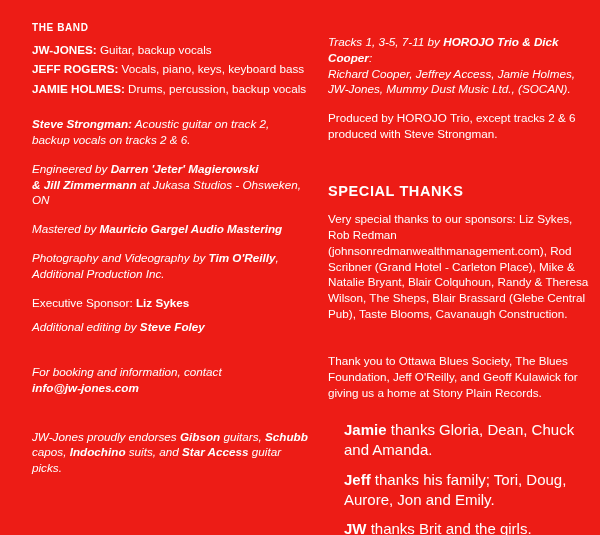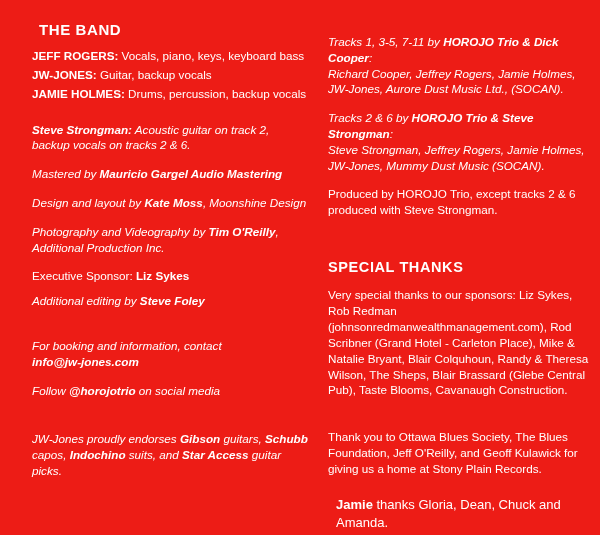--- a/index.html
+++ b/index.html
@@ -29,23 +29,23 @@
   .col-left {
     width: 278px;
     flex: 0 0 278px;
   }
   .col-right {
     width: 262px;
     flex: 0 0 262px;
   }
   .section-head {
     font-weight: bold;
-    font-size: 15px;
+    font-size: 10px;
     letter-spacing: 0.6px;
-    margin: 0 0 9px 7px;
+    margin: 0 0 9px 0;
     line-height: 1.1;
   }
   .blk {
     font-size: 11.7px;
     line-height: 1.35;
     margin: 0 0 9px 0;
   }
   .gap-md {
     margin-bottom: 13px;
     font-style: italic;
@@ -73,60 +73,61 @@
     font-size: 14.5px;
     letter-spacing: 0.6px;
     margin: 16px 0 7px 0;
   }
   .para {
     font-size: 11.7px;
     line-height: 1.36;
     margin: 12px 0 11px 0;
   }
   .thanks-line {
-    font-size: 13px;
+    font-size: 15px;
     line-height: 1.36;
-    margin: 0 0 9px 8px;
+    margin: 0 0 9px 16px;
   }
 </style>
 </head>
 <body>
 
 <div class="page">
   <div class="cols">
 
     <div class="col-left">
 
       <div class="section-head">THE BAND</div>
 
       <div class="member">
+        <span class="nm">JW-JONES:</span><span> Guitar, backup vocals</span>
+      </div>
+      <div class="member">
         <span class="nm">JEFF ROGERS:</span><span> Vocals, piano, keys, keyboard bass</span>
-      </div>
-      <div class="member">
-        <span class="nm">JW-JONES:</span><span> Guitar, backup vocals</span>
       </div>
       <div class="member">
         <span class="nm">JAMIE HOLMES:</span><span> Drums, percussion, backup vocals</span>
       </div>
 
       <div class="spacer-16"></div>
 
       <div class="blk gap-md">
         <span class="b">Steve Strongman:</span><span> Acoustic guitar on track 2,</span><br>
         <span>backup vocals on tracks 2 &amp; 6.</span>
       </div>
 
+      <div class="blk gap-md">
+        <span>Engineered by </span><span class="b">Darren 'Jeter' Magierowski</span><br>
+        <span class="b">&amp; Jill Zimmermann</span><span> at Jukasa Studios - Ohsweken, ON</span>
+      </div>
 
       <div class="blk gap-md">
         <span>Mastered by </span><span class="b">Mauricio Gargel Audio Mastering</span>
       </div>
 
-      <div class="blk gap-md">
-        <span>Design and layout by </span><span class="b">Kate Moss</span><span>, Moonshine Design</span>
-      </div>
 
       <div class="blk gap-md">
         <span>Photography and Videography by </span><span class="b">Tim O'Reilly</span><span>,</span><br>
         <span>Additional Production Inc.</span>
       </div>
 
       <div class="blk">
         <span>Executive Sponsor: </span><span class="b">Liz Sykes</span>
       </div>
 
@@ -134,47 +135,40 @@
         <span>Additional editing by </span><span class="b">Steve Foley</span>
       </div>
 
       <div class="spacer-16"></div>
 
       <div class="blk gap-md">
         <span>For booking and information, contact</span><br>
         <span class="link">info@jw-jones.com</span>
       </div>
 
-      <div class="blk gap-md">
-        <span>Follow </span><span class="b">@horojotrio</span><span> on social media</span>
-      </div>
 
 
       <div class="spacer-20"></div>
 
       <div class="blk gap-md">
         <span>JW-Jones proudly endorses </span><span class="b">Gibson</span><span> guitars, </span><span class="b">Schubb</span><br>
         <span>capos, </span><span class="b">Indochino</span><span> suits, and </span><span class="b">Star Access</span><span> guitar picks.</span>
       </div>
 
     </div>
 
     <div class="col-right">
 
       <div class="spacer-12"></div>
 
       <div class="blk gap-md">
         <span>Tracks 1, 3-5, 7-11 by </span><span class="b">HOROJO Trio &amp; Dick Cooper</span><span>:</span><br>
-        <span>Richard Cooper, Jeffrey Rogers, Jamie Holmes, JW-Jones, Aurore Dust Music Ltd., (SOCAN).</span>
-      </div>
-
-      <div class="blk gap-md">
-        <span>Tracks 2 &amp; 6 by </span><span class="b">HOROJO Trio &amp; Steve Strongman</span><span>:</span><br>
-        <span>Steve Strongman, Jeffrey Rogers, Jamie Holmes, JW-Jones, Mummy Dust Music (SOCAN).</span>
-      </div>
+        <span>Richard Cooper, Jeffrey Access, Jamie Holmes, JW-Jones, Mummy Dust Music Ltd., (SOCAN).</span>
+      </div>
+
 
       <div class="blk">
         <span>Produced by HOROJO Trio, except tracks 2 &amp; 6</span><br>
         <span>produced with Steve Strongman.</span>
       </div>
 
       <div class="spacer-16"></div>
 
       <div class="special-head">SPECIAL THANKS</div>
 

